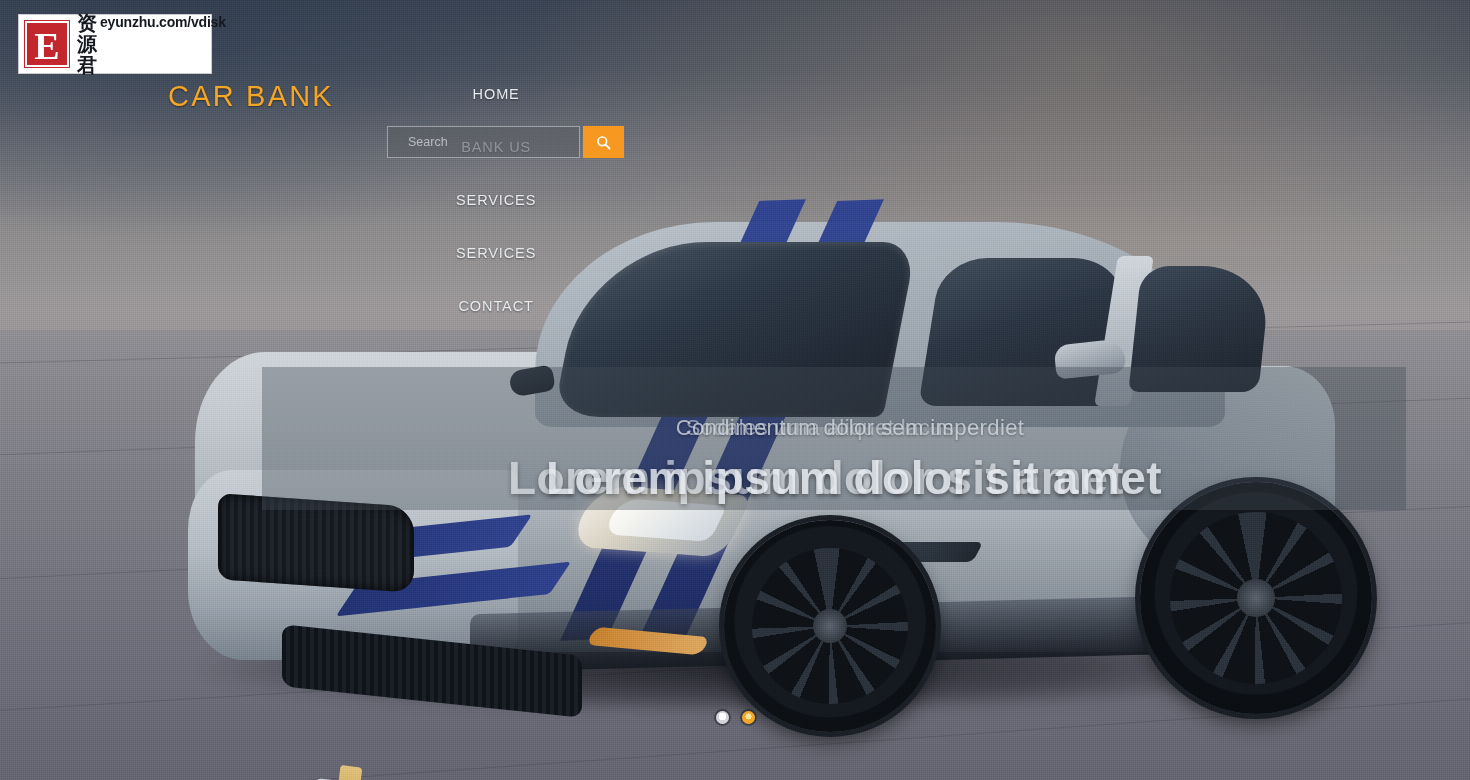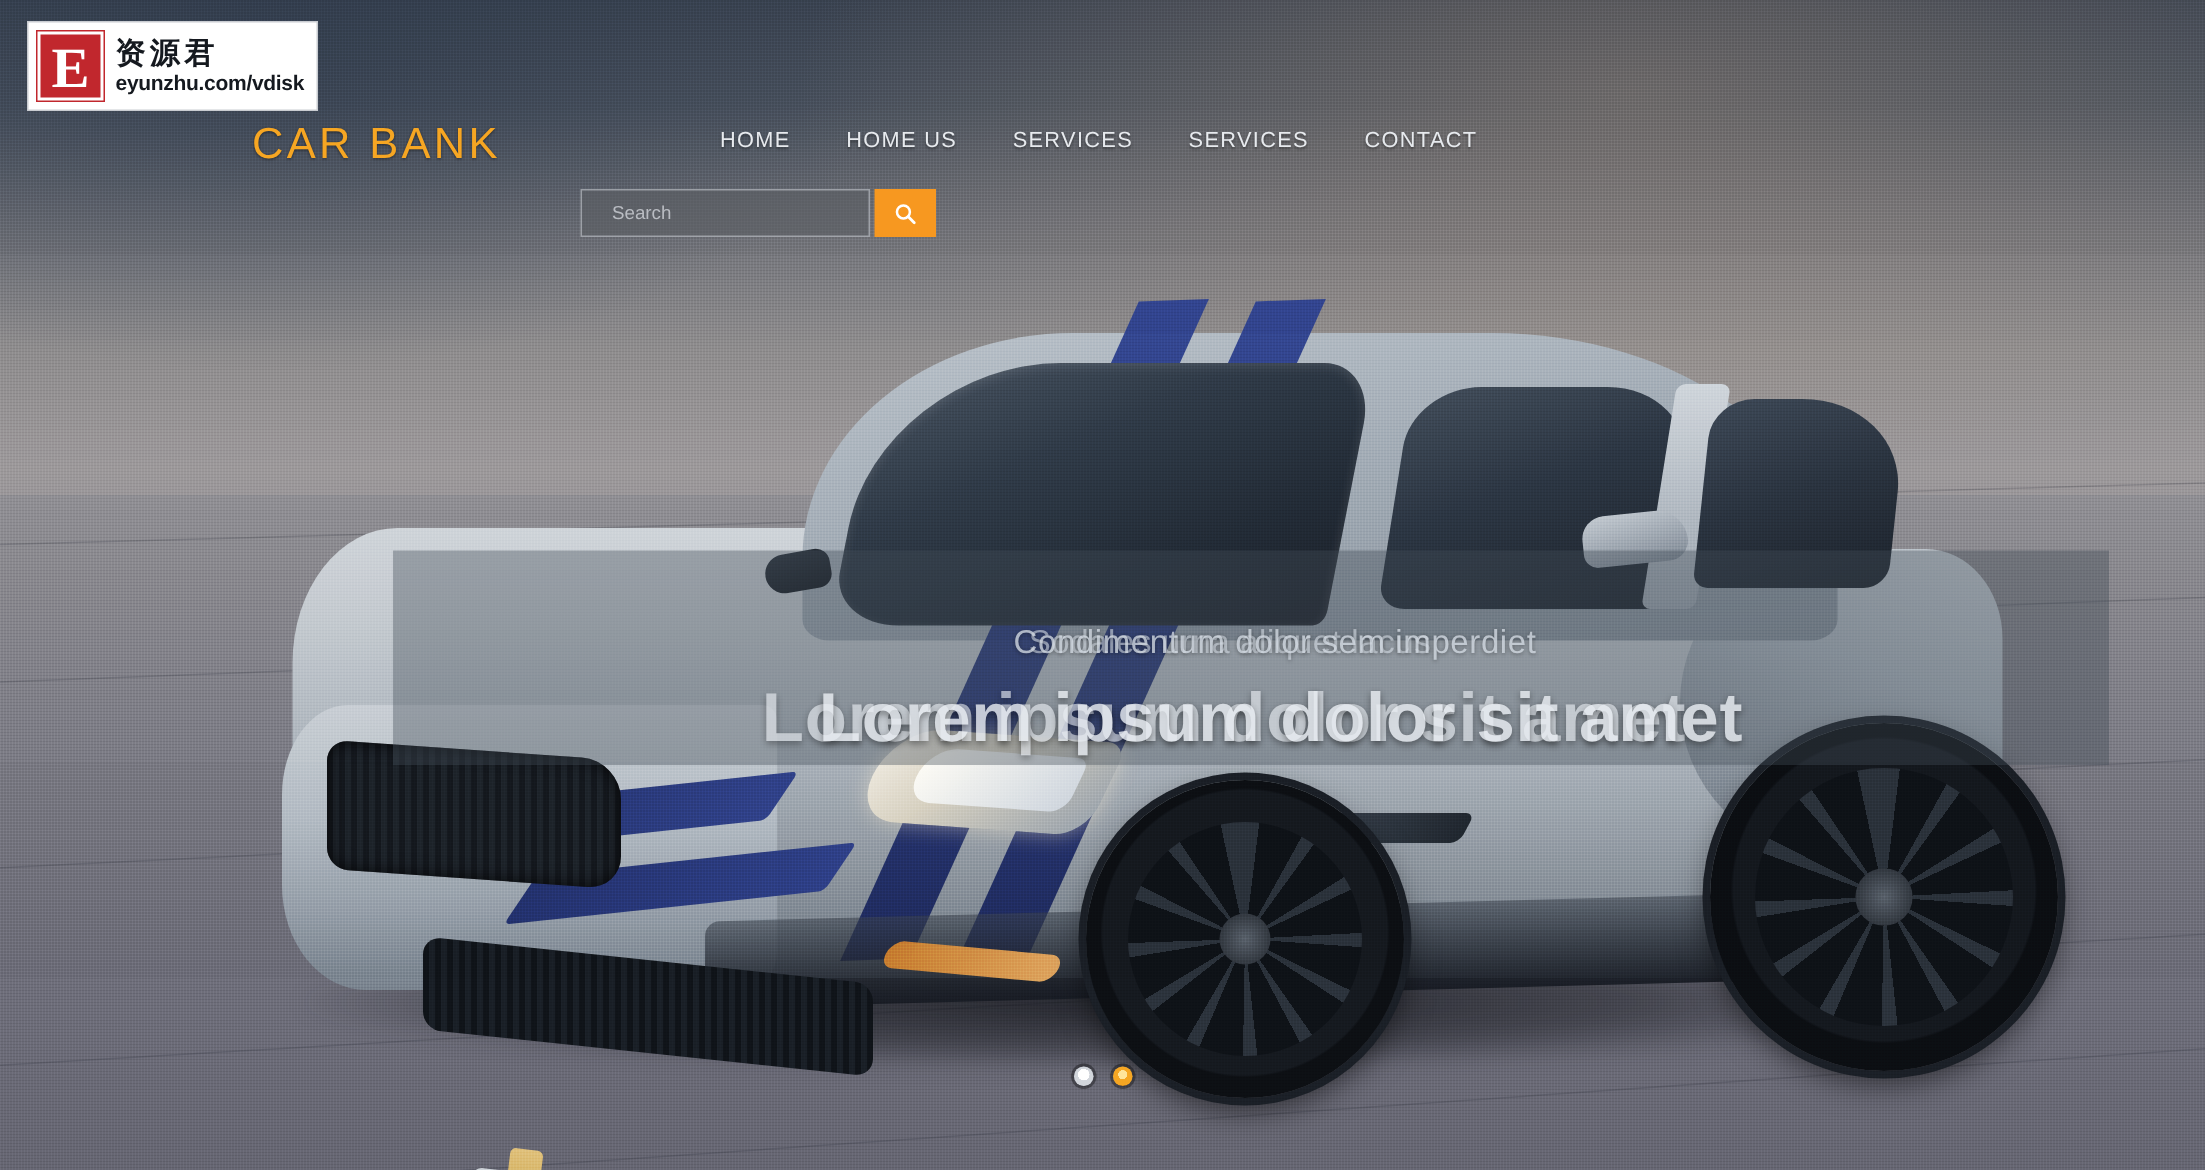--- a/index.html
+++ b/index.html
@@ -241,22 +241,22 @@
     position:absolute; left:0; top:0; width:1470px; height:175px; z-index:40;
   }
   .brand {
     position:absolute; left:168px; top:80px;
     font-size:29px; font-weight:normal; letter-spacing:2.2px;
     color:#F6A623;
     text-shadow:0 1px 2px rgba(0,0,0,.45);
     white-space:nowrap;
   }
   .main-nav {
-    position:absolute; left:480px; top:86px;
-    display:flex; gap:37px; align-items:center;
+    position:absolute; left:456px; top:86px;
+    display:flex; gap:37px; align-items:center;flex-direction:column;
   }
   .nav-link {
     color:#e7eaee; font-size:14.5px; letter-spacing:.9px;
     text-decoration:none; white-space:nowrap;
     text-shadow:0 1px 2px rgba(0,0,0,.4);
     cursor:pointer;
   }
 
   .search-wrap {
     position:absolute; left:387px; top:126px;
@@ -291,21 +291,21 @@
   .wm-e {
     width:44px; height:46px; flex:none;
     background:#C1272D;
     color:#ffffff;
     font-family:"Liberation Serif", serif;
     font-weight:bold; font-size:38px; line-height:46px;
     text-align:center;
     border:2px solid #ffffff;
     box-shadow:0 0 0 1px #C1272D;
   }
-  .wm-right { margin-left:8px; display:flex; flex-direction:column; }
+  .wm-right { margin-left:8px; display:flex; flex-direction:row; }
   .wm-cn {
     font-family:"DejaVu Sans", sans-serif;
     font-size:20px; font-weight:bold; color:#15191f; letter-spacing:3px; line-height:1.05;
   }
   .wm-url {
     font-family:"Liberation Sans", sans-serif;
     font-size:14px; font-weight:bold; color:#15191f; letter-spacing:-.2px; margin-top:1px;
   }
 
   
@@ -431,21 +431,21 @@
 
   <div class="screen-texture"></div>
 </div>
 
 <div class="site-header">
 
   <div class="brand">CAR BANK</div>
 
   <nav class="main-nav">
     <a class="nav-link">HOME</a>
-    <a class="nav-link">HOME US</a>
+    <a class="nav-link">BANK US</a>
     <a class="nav-link">SERVICES</a>
     <a class="nav-link">SERVICES</a>
     <a class="nav-link">CONTACT</a>
   </nav>
 
   <div class="search-wrap">
     <input class="search-input" type="text" placeholder="Search" style="">
     <button class="search-btn">
       <span>
         <svg width="15" height="15" viewBox="0 0 16 16" fill="none" aria-hidden="true">

